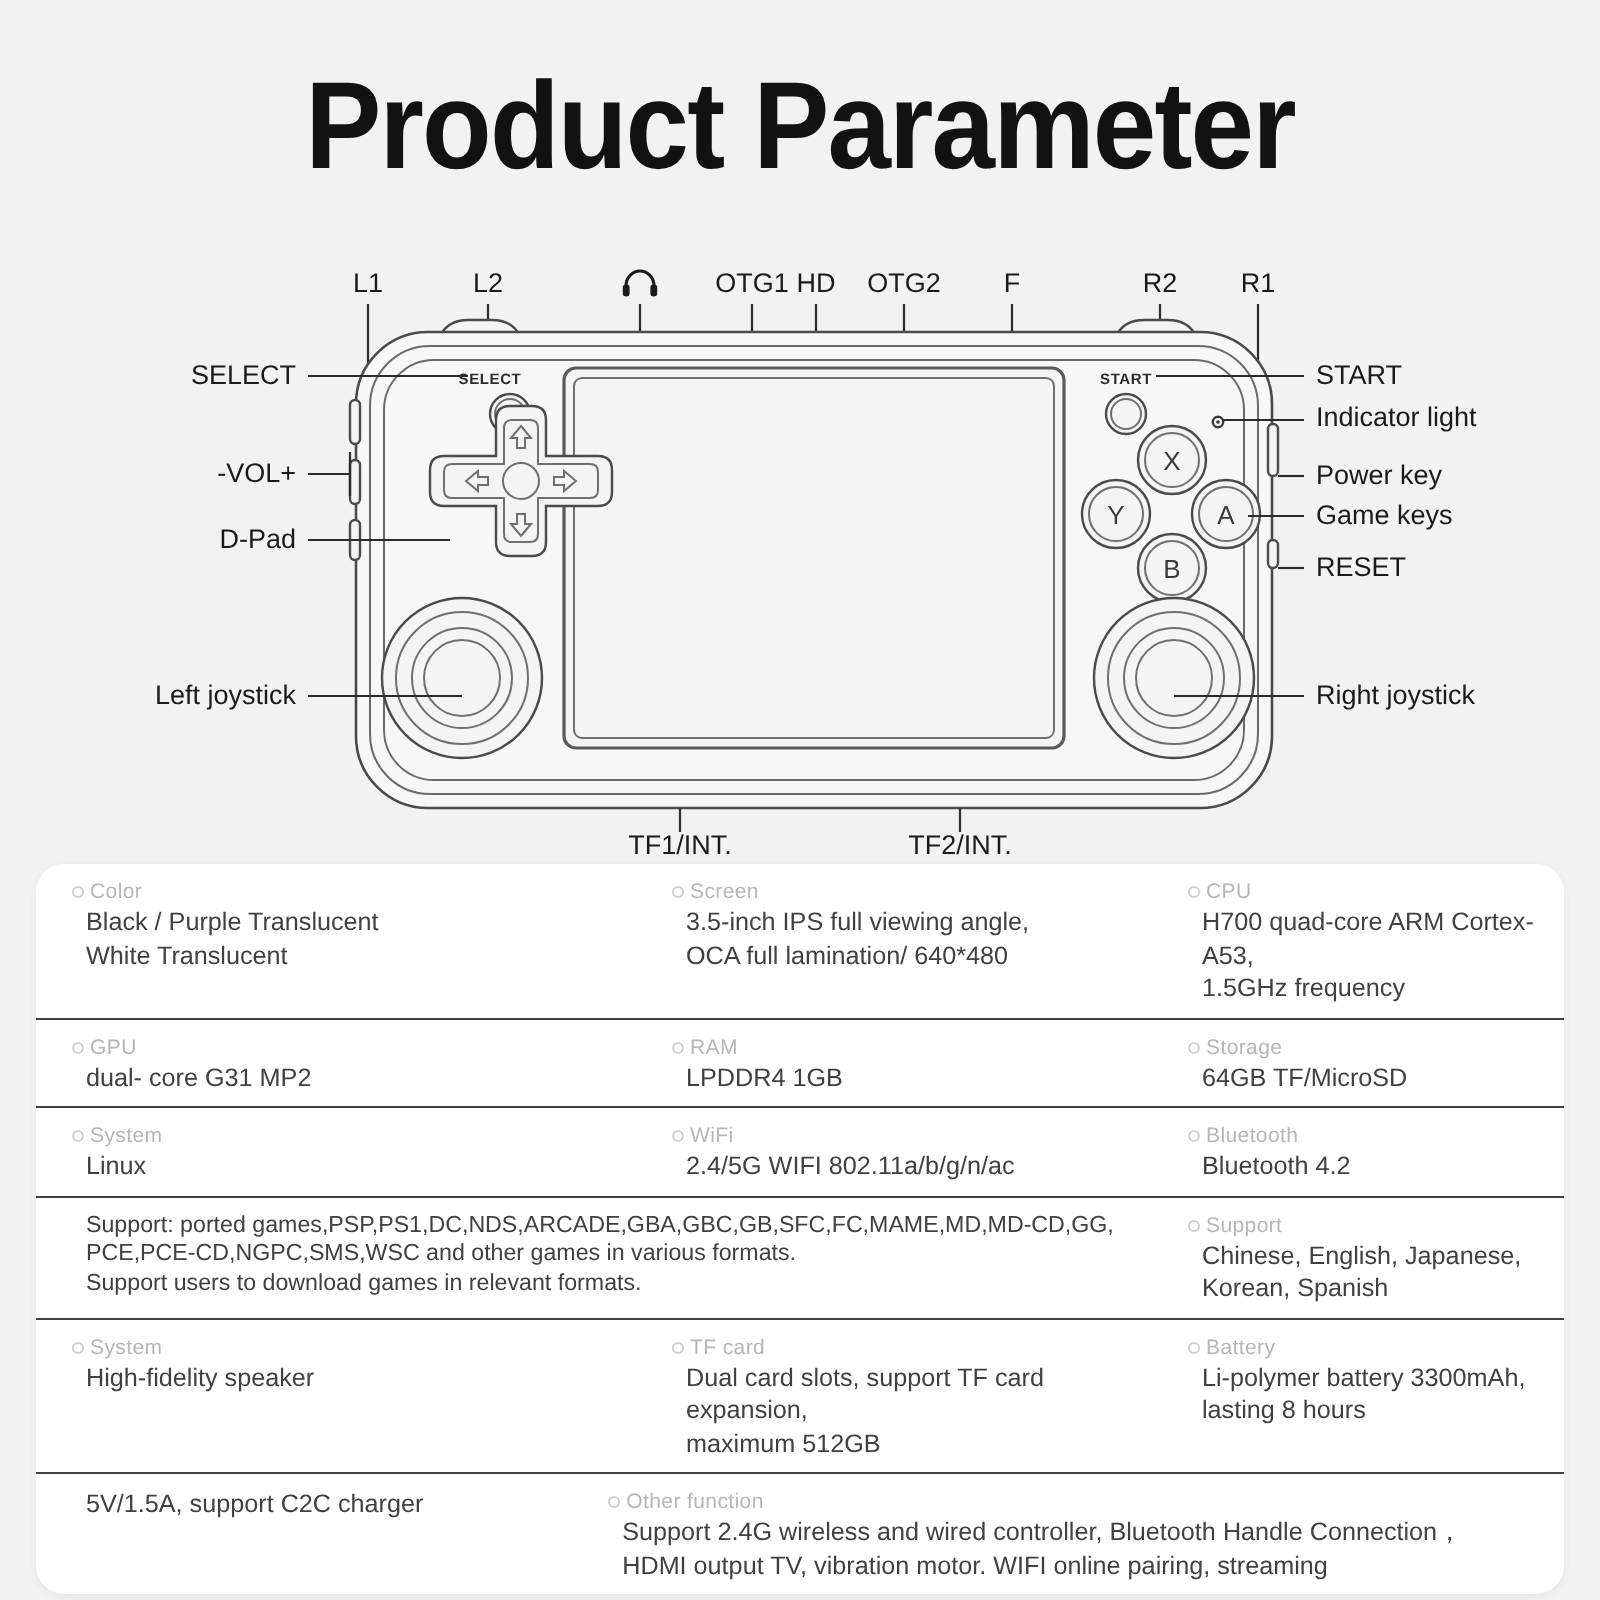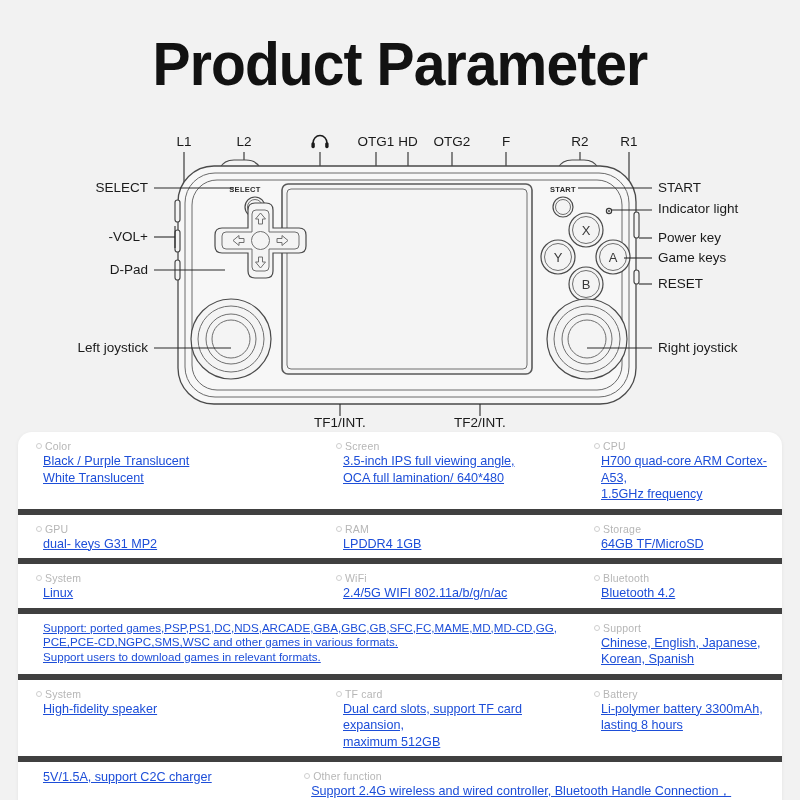--- a/index.html
+++ b/index.html
@@ -100,21 +100,21 @@
     width: 764px;
     background: #ffffff;
     border-radius: 14px;
     box-shadow: 0 1px 4px rgba(0,0,0,0.06);
     padding: 0;
     box-sizing: border-box;
     overflow: hidden;
   }
   .spec-row {
     display: flex;
-    border-bottom: 6px solid #404040;
+    border-bottom: 1px solid #404040;
     padding: 7px 0 6px 0;
   }
   .spec-row:last-child { border-bottom: none; }
 
   .cell {
     box-sizing: border-box;
     padding: 0 10px 0 18px;
   }
   .cell-label {
     font-size: 10.5px;
@@ -128,25 +128,24 @@
   .bullet {
     width: 4px;
     height: 4px;
     border: 1px solid #cfcfcf;
     border-radius: 50%;
     display: inline-block;
     flex: none;
   }
   .cell-value {
     font-size: 12.6px;
-    color: #1d4ed8;
+    color: #404040;
     line-height: 16.5px;
     padding-left: 7px;
     white-space: pre-line;
-    text-decoration: underline;
   }
   .cell-value.dense {
     font-size: 11.6px;
     line-height: 14.5px;
   }
 
   
   .c1 { width: 300px; }
   .c2 { width: 258px; }
   .c3 { width: 206px; }
@@ -336,21 +335,21 @@
 1.5GHz frequency</div>
     </div>
   </div>
 
   <div class="spec-row">
     <div class="cell c1">
       <div class="cell-label">
         <span class="bullet"></span>
         <span>GPU</span>
       </div>
-      <div class="cell-value">dual- keys G31 MP2</div>
+      <div class="cell-value">dual- core G31 MP2</div>
     </div>
     <div class="cell c2">
       <div class="cell-label">
         <span class="bullet"></span>
         <span>RAM</span>
       </div>
       <div class="cell-value">LPDDR4  1GB</div>
     </div>
     <div class="cell c3">
       <div class="cell-label">

